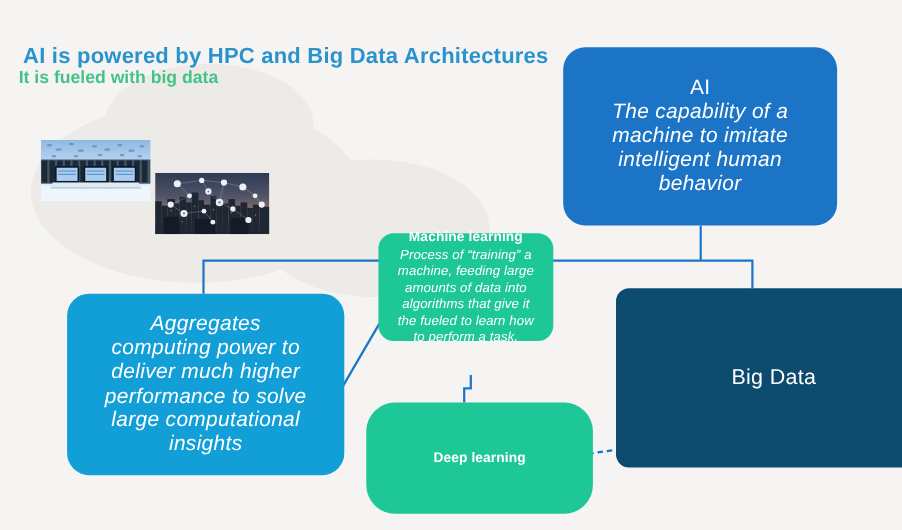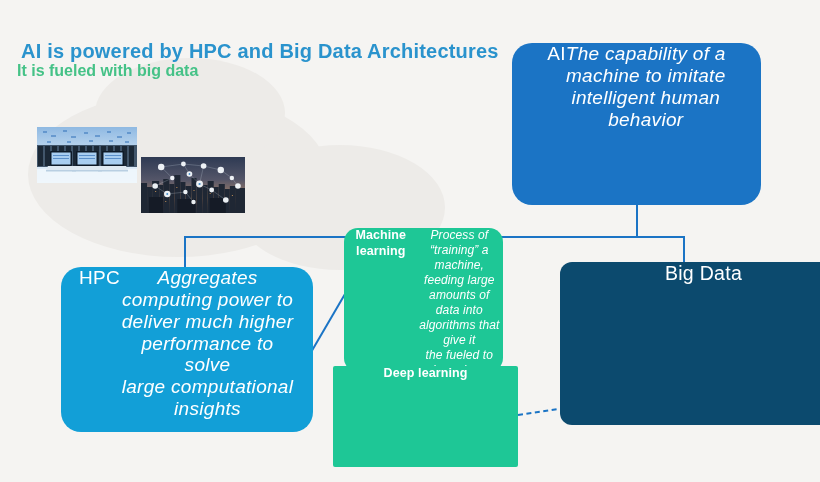--- a/index.html
+++ b/index.html
@@ -40,21 +40,21 @@
   .photo.city{left:141px;top:157px;width:104px;height:56px;}
 
   .connectors{
     position:absolute;left:0;top:0;width:820px;height:482px;
     pointer-events:none;
   }
 
   .node{
     position:absolute;
     color:#ffffff;
-    display:flex;flex-direction:row;justify-content:center;
+    display:flex;flex-direction:column;justify-content:center;
     text-align:center;
     box-sizing:border-box;
   }
   .node .node-body{white-space:pre-line;font-style:italic;}
 
   .node-big{line-height:1.15;letter-spacing:.3px;font-weight:400;}
   .node-small{line-height:1.25;letter-spacing:.1px;}
   .node-small .node-title{font-weight:700;}
 
   #node-ai{
@@ -66,28 +66,28 @@
     left:61px;top:267px;width:252px;height:165px;
     background:#129fd7;border-radius:20px;
     font-size:19px;padding:0 18px;
   }
   #node-bigdata{
     left:560px;top:262px;width:287px;height:163px;
     background:#0c4a6e;border-radius:12px;
     font-size:19.5px;padding:0 14px;
   }
   #node-ml{
-    left:344px;top:228px;width:159px;height:144px;
+    left:344px;top:212px;width:159px;height:98px;
     background:#1ec796;border-radius:14px;
     font-size:12px;padding:0 1px;
   }
   #node-ml .node-title{font-size:12.5px;}
   #node-dl{
-    left:333px;top:366px;width:185px;height:101px;
-    background:#1ec796;border-radius:2px;
+    left:333px;top:366px;width:206px;height:101px;
+    background:#1ec796;border-radius:26px;
     font-size:12px;padding:0 6px;
   }
   #node-dl .node-title{font-size:12.5px;}
 </style>
 </head>
 <body>
 
 <div class="stage">
 
   <div class="cloud c1"></div>
@@ -260,21 +260,20 @@
 
   <div class="node node-big" id="node-ai">
     <div class="node-title">AI</div>
     <div class="node-body">The capability of a
 machine to imitate
 intelligent human
 behavior</div>
   </div>
 
   <div class="node node-big" id="node-hpc">
-    <div class="node-title">HPC</div>
     <div class="node-body">Aggregates
 computing power to
 deliver much higher
 performance to solve
 large computational
 insights</div>
   </div>
 
   <div class="node node-big" id="node-bigdata">
     <div class="node-title">Big Data</div>

